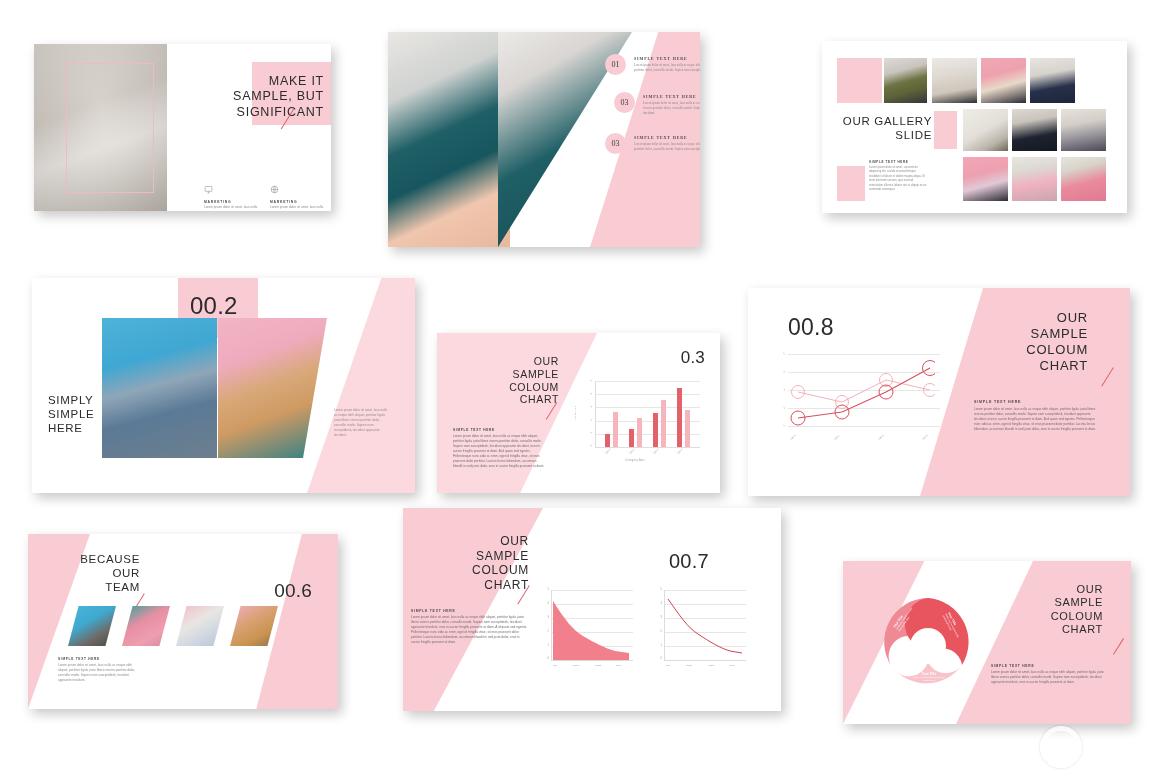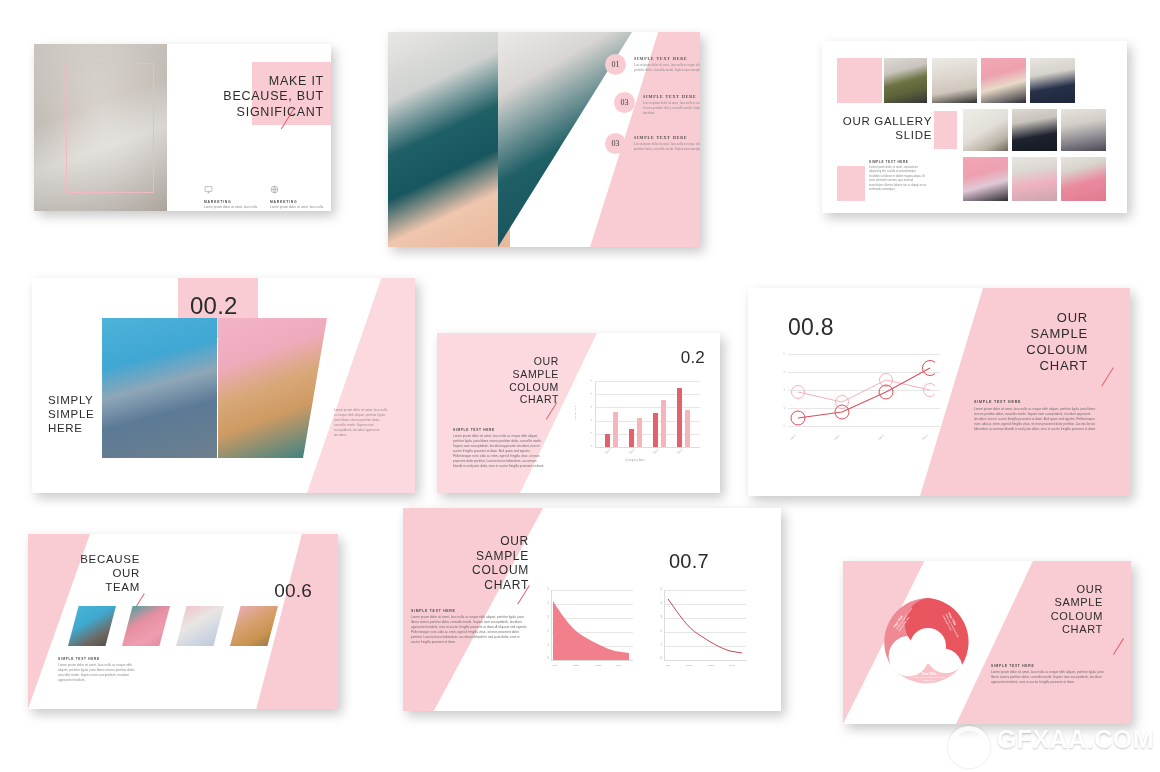--- a/index.html
+++ b/index.html
@@ -110,21 +110,21 @@
 <div class="grid">
 
   <div class="slide" style="left:34px; top:44px; width:297px; height:167px;">
     <div class="photo ph-mask" style="left:0; top:0; width:133px; height:167px;">
       <div class="vignette"></div>
     </div>
     <div style="position:absolute; left:32px; top:19px; width:88px; height:130px; border:1.3px solid #f3b9c3;"></div>
     <div class="pink-block" style="left:218px; top:18px; width:79px; height:63px;"></div>
     <div class="headline" style="position:absolute; left:150px; top:30px; width:140px; font-size:12.5px;">
       <div>MAKE IT</div>
-      <div>BECAUSE, BUT</div>
+      <div>SAMPLE, BUT</div>
       <div>SIGNIFICANT</div>
     </div>
     <div class="slash" style="left:253px; top:63px; width:1.4px; height:24px;"></div>
 
     <div style="position:absolute; left:170px; top:136px; width:122px; display:grid; grid-template-columns:1fr 1fr; gap:5px 10px;">
       <div>
         <svg width="9" height="9" viewBox="0 0 24 24" fill="none" stroke="#9a9a9a" stroke-width="1.6">
           <rect x="3" y="4" width="18" height="13" rx="1"></rect>
             <path d="M9 21h6M12 17v4"></path>
         </svg>
@@ -227,21 +227,21 @@
 
   <div class="slide" style="left:437px; top:333px; width:283px; height:160px;">
     <div style="position:absolute; left:0; top:0; width:160px; height:160px; background:#fbd9de; clip-path: polygon(0 0, 100% 0, 52% 100%, 0 100%);"></div>
     <div class="headline" style="position:absolute; left:24px; top:22px; width:98px; font-size:10.5px;">
       <div>OUR</div>
       <div>SAMPLE</div>
       <div>COLOUM</div>
       <div>CHART</div>
     </div>
     <div class="slash" style="left:114px; top:68px; width:1.2px; height:20px;"></div>
-    <div class="num" style="position:absolute; right:15px; top:15px; font-size:17px;">0.2</div>
+    <div class="num" style="position:absolute; right:15px; top:15px; font-size:17px;">0.3</div>
 
     <div style="position:absolute; left:16px; top:95px; width:92px;">
       <div class="kicker" style="font-size:3.2px;">SIMPLE TEXT HERE</div>
       <div class="body-txt body-txt-dark" style="margin-top:2px;">Lorem ipsum dolor sit amet, laus nulla ac neque nibh aliquet, porttitor ligula justo libero viverra porttitor dolor, convallis morbi. Sapien nam suscipitdesk, tincidunt appicante tincidunt, eros in auctor fringilla praesent at diam. A id quam sed egestis. Pellentesque nunc odio ac enim, eget id fringilla vitae, sit eros praesent dolor porttitor. Lacinia lectus bibendum, accumsan blandit in sed justo dolor, eros in auctor fringilla praesent at diam.</div>
     </div>
 
     <div style="position:absolute; left:140px; top:48px; width:125px; height:83px;">
       <div class="axis-v" style="left:18px; top:0; height:66px;"></div>
       <div class="gridline" style="left:18px; top:0;    width:105px;"></div>
       <div class="gridline" style="left:18px; top:13.2px; width:105px;"></div>
@@ -469,16 +469,15 @@
       <div class="kicker" style="font-size:3.3px;">SIMPLE TEXT HERE</div>
       <div class="body-txt body-txt-dark" style="margin-top:2px;">Lorem ipsum dolor sit amet, laus nulla ac neque nibh aliquet, porttitor ligula justo libero viverra porttitor dolor, convallis morbi. Sapien nam suscipitdesk, tincidunt appicante tincidunt, eros in auctor fringilla praesent at diam.</div>
     </div>
   </div>
 
 </div>
 
 <div class="wm">
   <div class="wm-g"></div>
   <div class="wm-txt">
-    <div class="wm-main">GFXAA.COM</div>
     <div class="wm-sub">顶尖PPT</div>
   </div>
 </div>
 
 </body></html>

